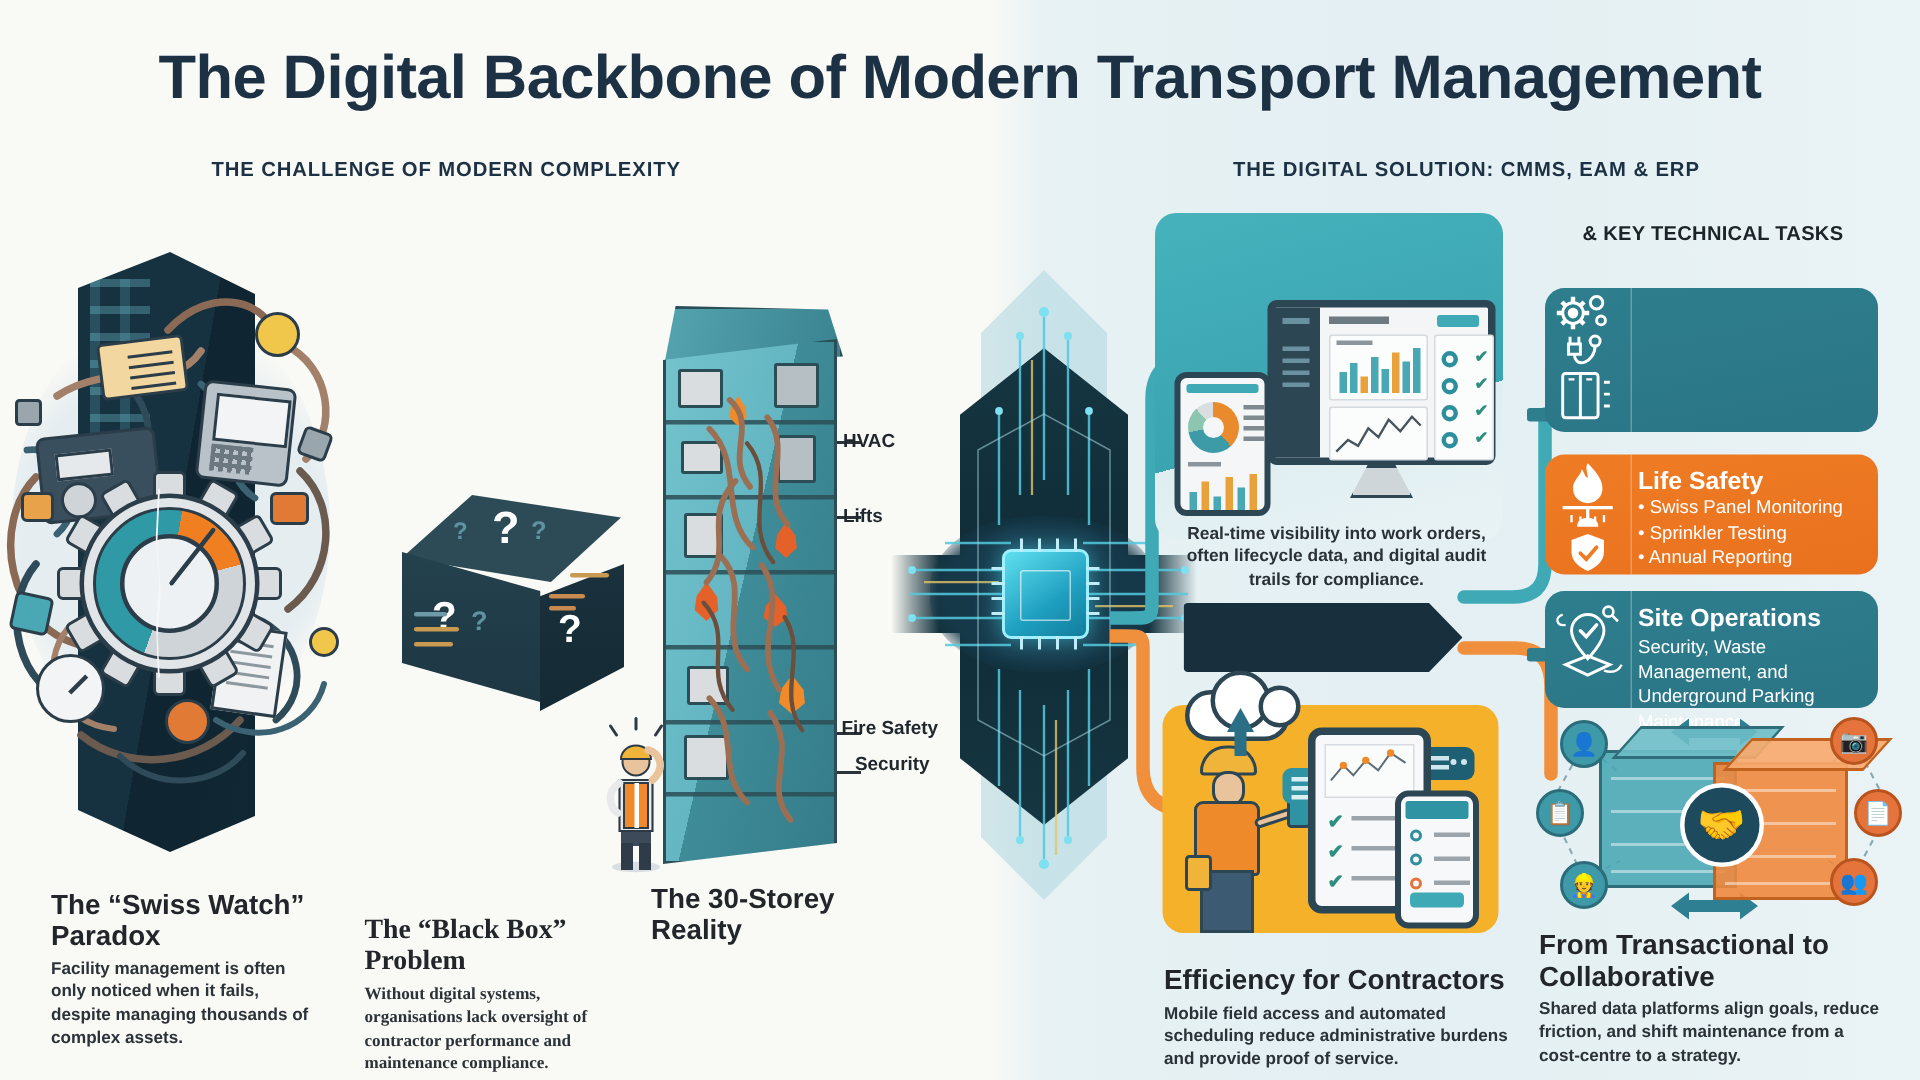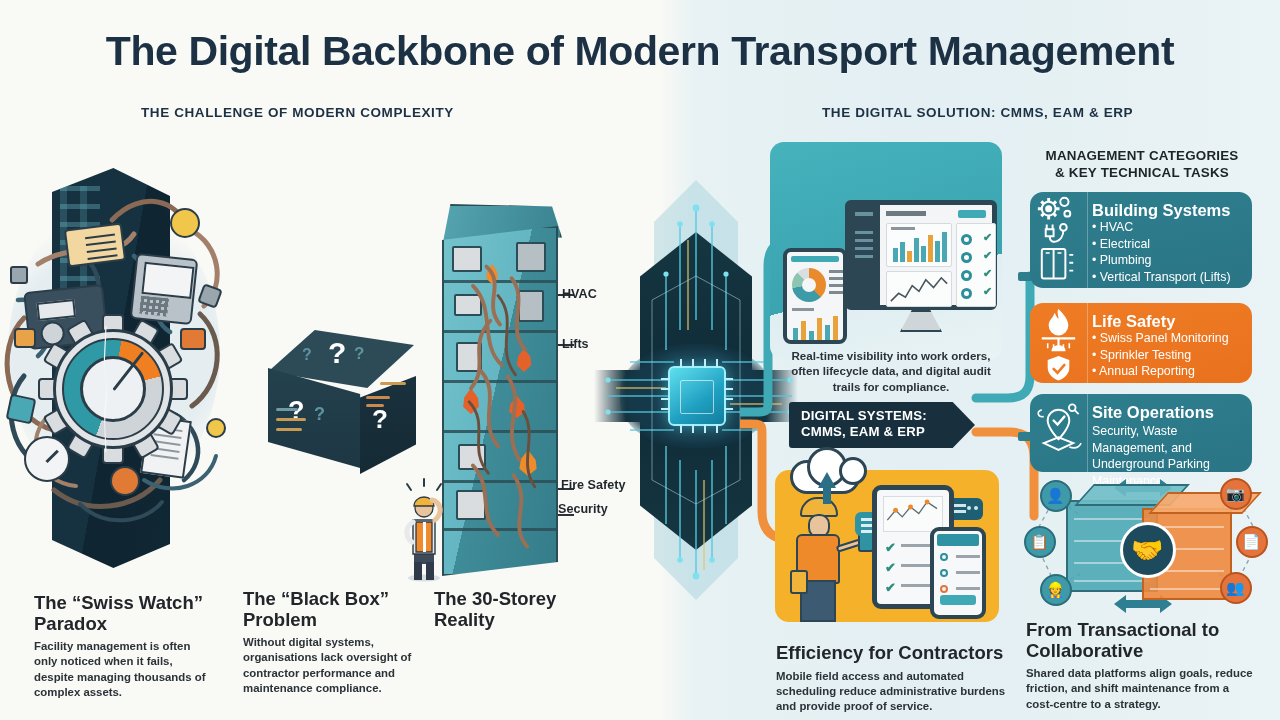--- a/index.html
+++ b/index.html
@@ -445,27 +445,27 @@
 
     <div class="lead" style="left:140px; top:98px;  width:16px;"></div>
     <div class="lead" style="left:140px; top:148px; width:16px;"></div>
     <div class="lead" style="left:140px; top:292px; width:16px;"></div>
     <div class="lead" style="left:140px; top:318px; width:16px;"></div>
   </div>
 
   <div class="lbl" style="left:562px; top:287px;">HVAC</div>
   <div class="lbl" style="left:562px; top:337px;">Lifts</div>
   <div class="lbl" style="left:561px; top:478px;">Fire Safety</div>
-  <div class="lbl" style="left:558px; top:502px;">Security</div>
+  <div class="lbl" style="left:570px; top:502px;">Security</div>
 
   <div class="capblk" style="left:34px; top:593px; width:180px;">
     <div class="cap-h">The “Swiss Watch” Paradox</div>
     <div class="cap-b">Facility management is often only noticed when it fails, despite managing thousands of complex assets.</div>
   </div>
-  <div class="capblk" style="left:243px; top:589px; width:182px;">
+  <div class="capblk" style="left:243px; top:610px; width:182px;font-family:Liberation Serif, serif;">
     <div class="cap-h">The “Black Box” Problem</div>
     <div class="cap-b">Without digital systems, organisations lack oversight of contractor performance and maintenance compliance.</div>
   </div>
   <div class="capblk" style="left:434px; top:589px; width:160px;">
     <div class="cap-h">The 30-Storey Reality</div>
   </div>
 
   <div class="hub-wrap">
     <div class="hub-vert"></div>
     <div class="hub-cross"></div>
@@ -585,24 +585,20 @@
       <div class="mini-bar" style="left:18px; width:5px; height:9px;"></div>
       <div class="mini-bar o" style="left:26px; width:5px; height:22px;"></div>
       <div class="mini-bar" style="left:34px; width:5px; height:15px;"></div>
       <div class="mini-bar o" style="left:42px; width:5px; height:24px;"></div>
     </div>
   </div>
 
   <div class="tp-body">Real-time visibility into work orders, often lifecycle data, and digital audit trails for compliance.</div>
 
   <div class="ds-banner"></div>
-  <div class="ds-text">
-    <div>DIGITAL SYSTEMS:</div>
-    <div>CMMS, EAM &amp; ERP</div>
-  </div>
 
   <div class="ef-card"></div>
   <div class="cloud"></div>
   <div class="arrow-up-stem"></div>
   <div class="arrow-up"></div>
 
   <div class="wk-helmet"></div>
   <div class="wk-head"></div>
   <div class="wk-shirt"></div>
   <div class="wk-vest"></div>
@@ -646,21 +642,20 @@
     <div style="position:absolute;left:22px;top:56px;width:24px;height:3px;background:#9aa4aa;"></div>
     <div style="position:absolute;left:6px;bottom:10px;right:6px;height:10px;background:#3fa9b6;border-radius:3px;"></div>
   </div>
 
   <div class="capblk" style="left:776px; top:643px; width:240px;">
     <div class="cap-h">Efficiency for Contractors</div>
     <div class="cap-b">Mobile field access and automated scheduling reduce administrative burdens and provide proof of service.</div>
   </div>
 
   <div class="mc-title">
-    <div>MANAGEMENT CATEGORIES</div>
     <div>&amp; KEY TECHNICAL TASKS</div>
   </div>
 
   <div class="stub" style="left:1018px;top:272px;width:16px;"></div>
   <div class="stub" style="left:1018px;top:432px;width:16px;"></div>
 
   <div class="mc-card card-teal" style="top:192px; height:96px;">
     <div class="mc-icons">
       <svg viewBox="0 0 58 96" style="position:absolute;inset:0;" fill="none" stroke="#fff" stroke-width="2">
         <g>
@@ -678,27 +673,20 @@
           <path d="M20 45 c 0 10 14 6 14 -6" stroke-width="2"></path>
           <circle cx="34" cy="36" r="3.4"></circle>
         </g>
         <g>
           <rect x="12" y="58" width="24" height="30" rx="2"></rect>
           <path d="M24 58 v30"></path>
           <path d="M40 64 h4 M40 72 h4 M40 80 h4" stroke-width="2"></path>
           <path d="M16 62 h4 M28 62 h4" stroke-width="1.6"></path>
         </g>
       </svg>
-    </div>
-    <div class="mc-body">
-      <div class="mc-h">Building Systems</div>
-      <div class="mc-li">• <span>HVAC</span></div>
-      <div class="mc-li">• <span>Electrical</span></div>
-      <div class="mc-li">• <span>Plumbing</span></div>
-      <div class="mc-li">• <span>Vertical Transport (Lifts)</span></div>
     </div>
   </div>
 
   <div class="mc-card card-orange" style="top:303px; height:80px;">
     <div class="mc-icons">
       <svg viewBox="0 0 58 80" style="position:absolute;inset:0;">
         <g fill="#fff">
           <path d="M29 6 c 7 7 10 12 10 17 a10 10 0 0 1 -20 0 c 0 -6 5 -8 6 -13 c 2 3 2 5 4 6 c 0 -4 -2 -7 0 -10z"></path>
         </g>
         <g stroke="#fff" stroke-width="2.2" fill="none">

